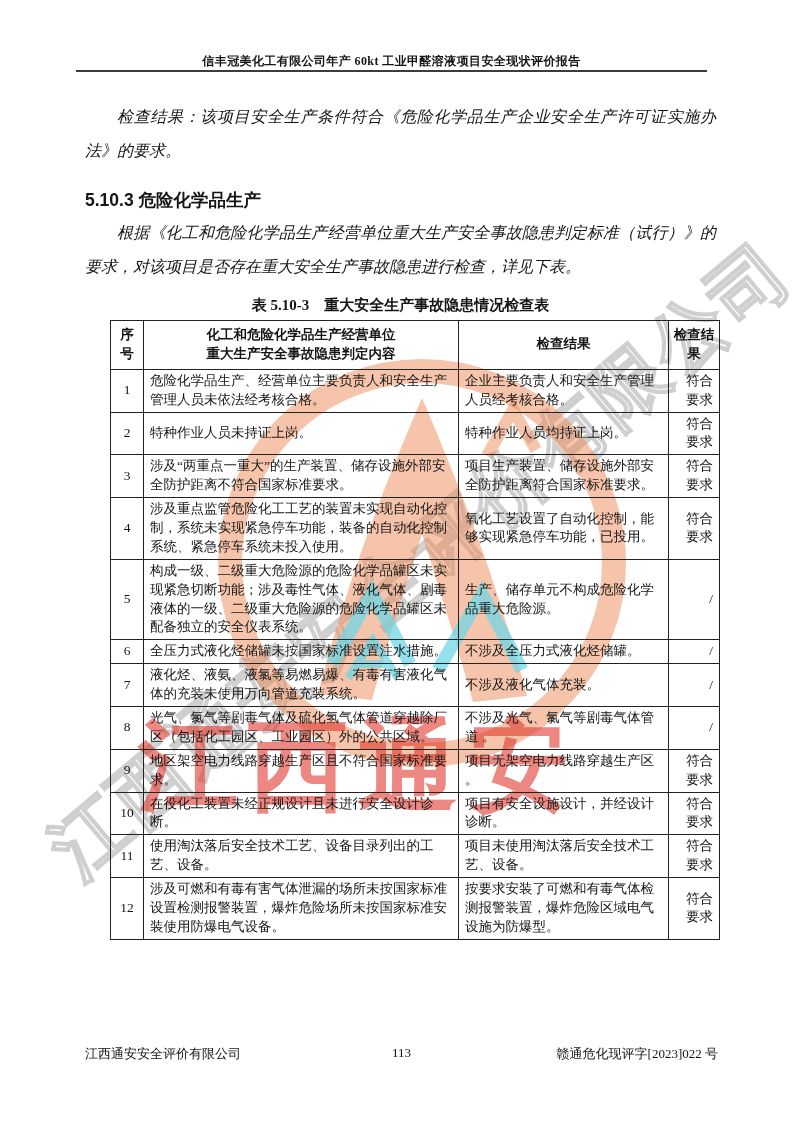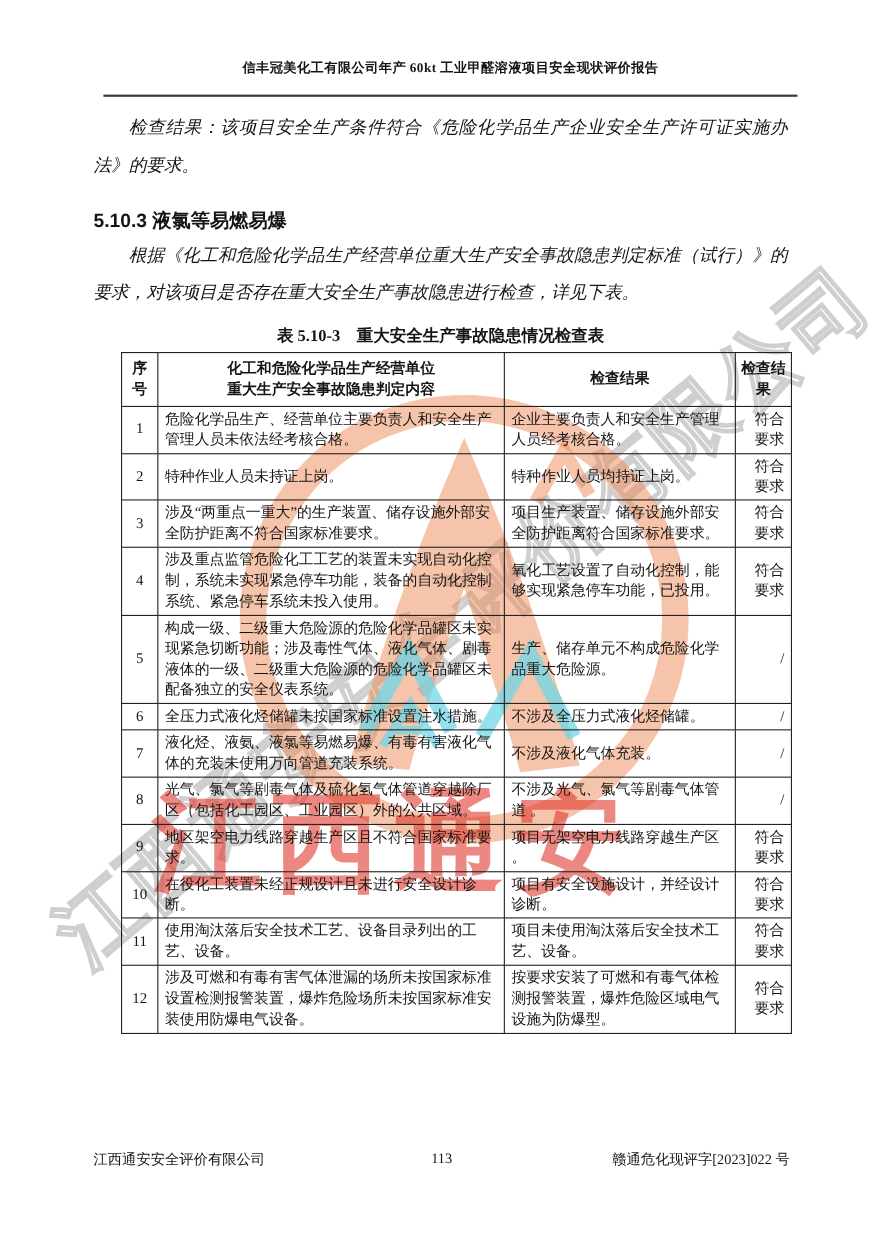--- a/index.html
+++ b/index.html
@@ -5,23 +5,23 @@
   html,body{margin:0;padding:0;background:#888;}
   .page{
     width:800px;height:1131px;position:relative;margin:0 auto;
     background:#ffffff;overflow:hidden;color:#151515;
     font-family:"Liberation Serif","DejaVu Serif",serif;
   }
   
   .watermark{position:absolute;left:0;top:0;width:800px;height:1131px;z-index:0;pointer-events:none;}
   
   .pagehead{
-    position:absolute;top:53px;left:94px;width:631px;z-index:1;
+    position:absolute;top:53px;left:76px;width:631px;z-index:1;
     text-align:center;font-size:12px;letter-spacing:.4px;
-    padding-bottom:16px;border-bottom:2px solid #3c3c3c;font-weight:700;
+    padding-bottom:0;border-bottom:2px solid #3c3c3c;font-weight:700;
   }
   
   .doc{position:absolute;top:88px;left:85px;width:631px;z-index:1;}
   .bodytext{
     font-size:16px;line-height:34px;text-indent:2em;text-align:justify;
     margin:12px 0 0 0;
     font-style:italic;
   }
   .section-hd{
     font-family:"Liberation Sans","DejaVu Sans",sans-serif;
@@ -72,21 +72,21 @@
   </svg>
 
   <div class="pagehead">
     <span>信丰冠美化工有限公司年产 60kt 工业甲醛溶液项目安全现状评价报告</span>
   </div>
 
   <div class="doc">
 
     <p class="bodytext">检查结果：该项目安全生产条件符合《危险化学品生产企业安全生产许可证实施办法》的要求。</p>
 
-    <h2 class="section-hd">5.10.3 液氯等易燃易爆</h2>
+    <h2 class="section-hd">5.10.3 危险化学品生产</h2>
 
     <p class="bodytext" style="margin-top:2px;">根据《化工和危险化学品生产经营单位重大生产安全事故隐患判定标准（试行）》的要求，对该项目是否存在重大安全生产事故隐患进行检查，详见下表。</p>
 
     <div class="tbl-title">表 5.10-3　重大安全生产事故隐患情况检查表</div>
 
     <table class="checklist">
       <colgroup>
         <col style="width:33px">
           <col style="width:315px">
           <col style="width:210px">

